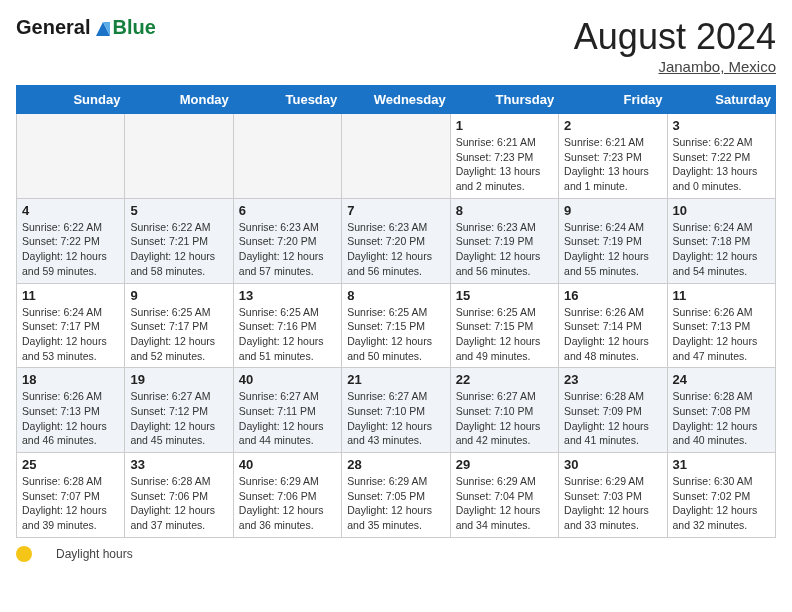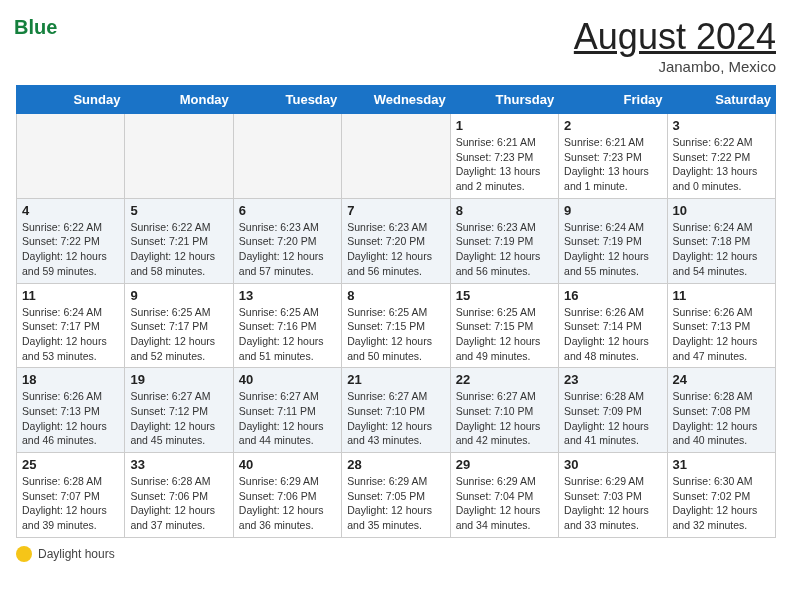--- a/index.html
+++ b/index.html
@@ -20,25 +20,25 @@
       display: flex;
       align-items: center;
     }
     .title-block {
       text-align: right;
     }
     .month-title {
       font-size: 36px;
       font-weight: normal;
       color: #222;
-      text-decoration: underline;
     }
     .location {
       font-size: 15px;
       color: #444;
+      text-decoration: underline;
     }
     .calendar-table {
       width: 100%;
       border-collapse: collapse;
       font-size: 11px;
     }
     .calendar-table th {
       background: #1a73c7;
       color: #fff;
       padding: 6px 4px;
@@ -69,40 +69,46 @@
       color: #333;
       font-size: 10.5px;
       line-height: 1.4;
     }
     .footer-note {
       margin-top: 8px;
       font-size: 12px;
       color: #444;
       display: flex;
       align-items: center;
-      gap: 6px;
+      gap: 24px;
     }
     .footer-sun {
       display: inline-block;
       width: 16px;
       height: 16px;
       background: #f5c518;
       border-radius: 50%;
     }
     .row-even td {
       background: #f0f4f8;
     }
   </style>
 </head>
 <body>
 
 <div class="header">
   <div class="logo">
     <div>
       <div style="display:flex;align-items:center;">
+        <div style="font-size:20px;font-weight:bold;color:#1a1a1a;line-height:1.15;">
+          <span style="color:#1a1a1a;">General</span><svg style="display:inline;vertical-align:middle;margin-left:2px;" width="22" height="22" viewBox="0 0 22 22">
+              <polygon points="4,18 11,4 18,18" fill="#1a73c7"></polygon>
+              <polygon points="11,4 18,4 18,18" fill="#5baee8"></polygon>
+            </svg>
+        </div>
         <div style="font-size:20px;font-weight:bold;color:#15803d;margin-left:-2px;">Blue</div>
       </div>
     </div>
   </div>
   <div class="title-block">
     <div class="month-title">August 2024</div>
     <div class="location">Janambo, Mexico</div>
   </div>
 </div>
 

